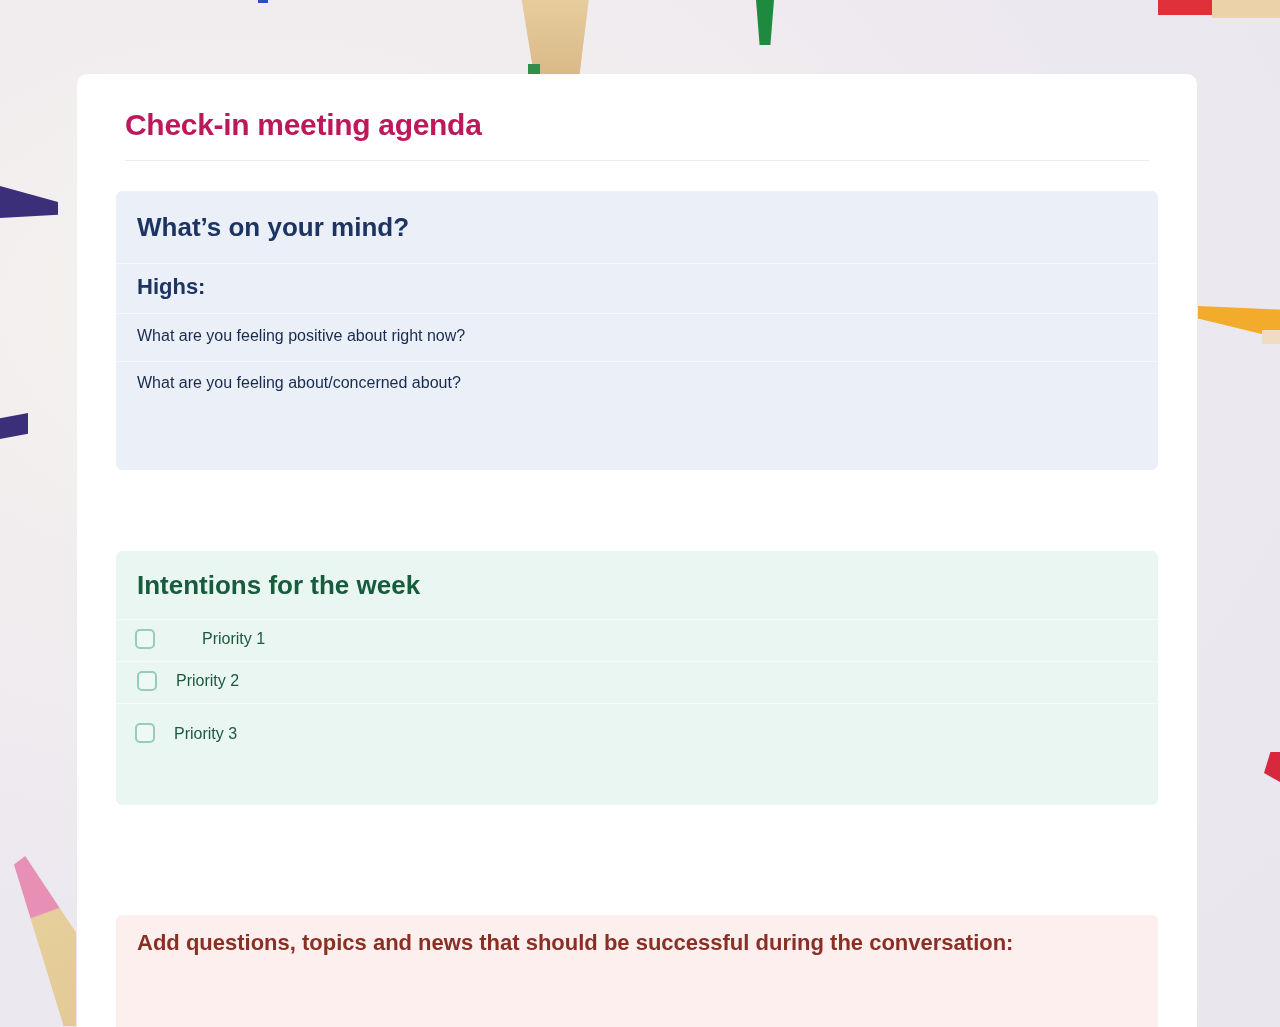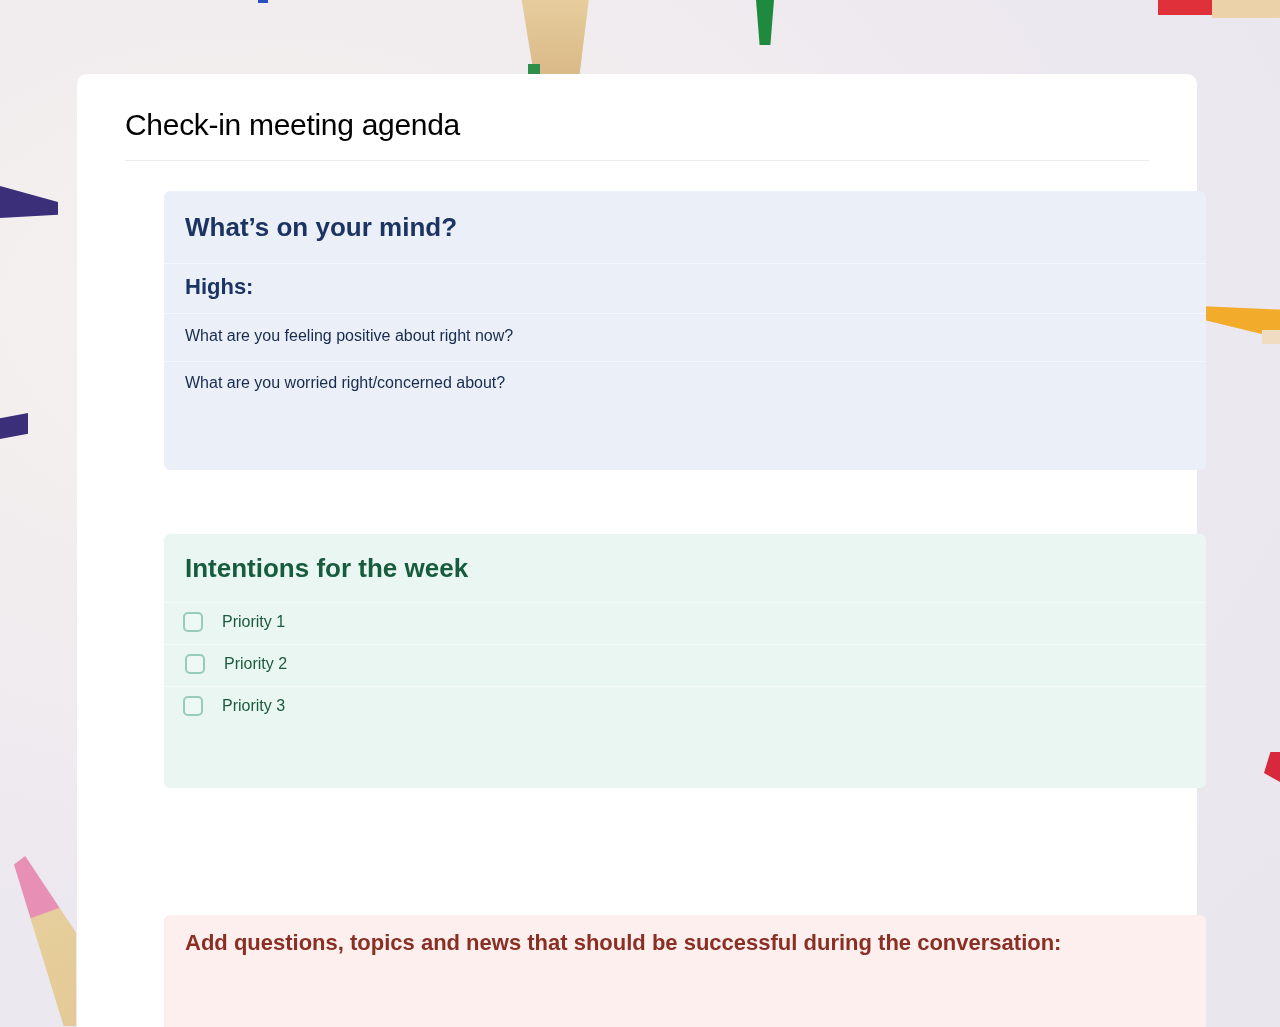--- a/index.html
+++ b/index.html
@@ -11,31 +11,31 @@
     }
     .bg { position: absolute; inset: 0; overflow: hidden;
       background: radial-gradient(ellipse at 20% 30%, #f6f2ee 0%, #ece8ef 60%, #e9e6ee 100%); }
     .pencil { position: absolute; }
     .card {
       position: absolute; left: 77px; top: 74px; width: 1120px; height: 1000px;
       background: #ffffff; border-radius: 10px;
     }
     .title {
       position: absolute; left: 48px; top: 34px;
-      font-size: 30px; font-weight: 400; color: #000000; letter-spacing: -0.3px;
+      font-size: 30px; font-weight: 700; color: #be185d; letter-spacing: -0.3px;
     }
     .divider {
       position: absolute; left: 48px; top: 86px; width: 1024px; height: 1px; background: #ececec;
     }
-    .section { position: absolute; left: 39px; width: 1042px; border-radius: 6px; margin-left: 48px; }
+    .section { position: absolute; left: 39px; width: 1042px; border-radius: 6px; }
     .row { padding-left: 21px; display: flex; align-items: center; border-top: 2px solid rgba(255,255,255,0.0); }
     .row + .row { box-shadow: inset 0 1px 0 rgba(255,255,255,0.5); }
     .sec-blue { top: 117px; height: 279px; background: #ebeff8; color: #172b4d; }
     .sec-blue .h { color: #1c3461; }
-    .sec-green { top: 460px; height: 254px; background: #e9f6f1; color: #1c5a3f; }
+    .sec-green { top: 477px; height: 254px; background: #e9f6f1; color: #1c5a3f; }
     .sec-green .h { color: #185c3e; }
     .sec-red { top: 841px; height: 200px; background: #fdefee; color: #8a2f24; }
     .h2 { font-size: 26px; font-weight: 700; }
     .h3 { font-size: 22px; font-weight: 700; }
     .p { font-size: 16px; }
     .cb {
       width: 20px; height: 20px; border: 2px solid #97cdb8; border-radius: 5px;
       background: #eef8f4; margin-right: 19px; flex: none;
     }
   </style>
@@ -68,37 +68,37 @@
     <div class="row" style="height:70px;">
       <h2 class="h2 h">What’s on your mind?</h2>
     </div>
     <div class="row" style="height:50px;">
       <h3 class="h3 h">Highs:</h3>
     </div>
     <div class="row" style="height:48px;">
       <p class="p">What are you feeling positive about right now?</p>
     </div>
     <div class="row" style="height:46px;">
-      <p class="p">What are you worried right/concerned about?</p>
+      <p class="p">What are you feeling about/concerned about?</p>
     </div>
   </div>
 
   <div class="section sec-green">
     <div class="row" style="height:66px;">
       <h2 class="h2 h">Intentions for the week</h2>
     </div>
-    <div class="row" style="height:42px;padding-left:19px;">
+    <div class="row" style="height:42px;padding-left:19px;gap:28px;">
       <span class="cb"></span>
       <span class="p">Priority 1</span>
     </div>
     <div class="row" style="height:42px;">
       <span class="cb"></span>
       <span class="p">Priority 2</span>
     </div>
-    <div class="row" style="height:42px;padding-left:19px;">
+    <div class="row" style="height:42px;padding-left:19px;align-items:flex-end;">
       <span class="cb"></span>
       <span class="p">Priority 3</span>
     </div>
   </div>
 
   <div class="section sec-red">
     <div class="row" style="height:54px;">
       <h3 class="h3">Add questions, topics and news that should be successful during the conversation:</h3>
     </div>
   </div>

